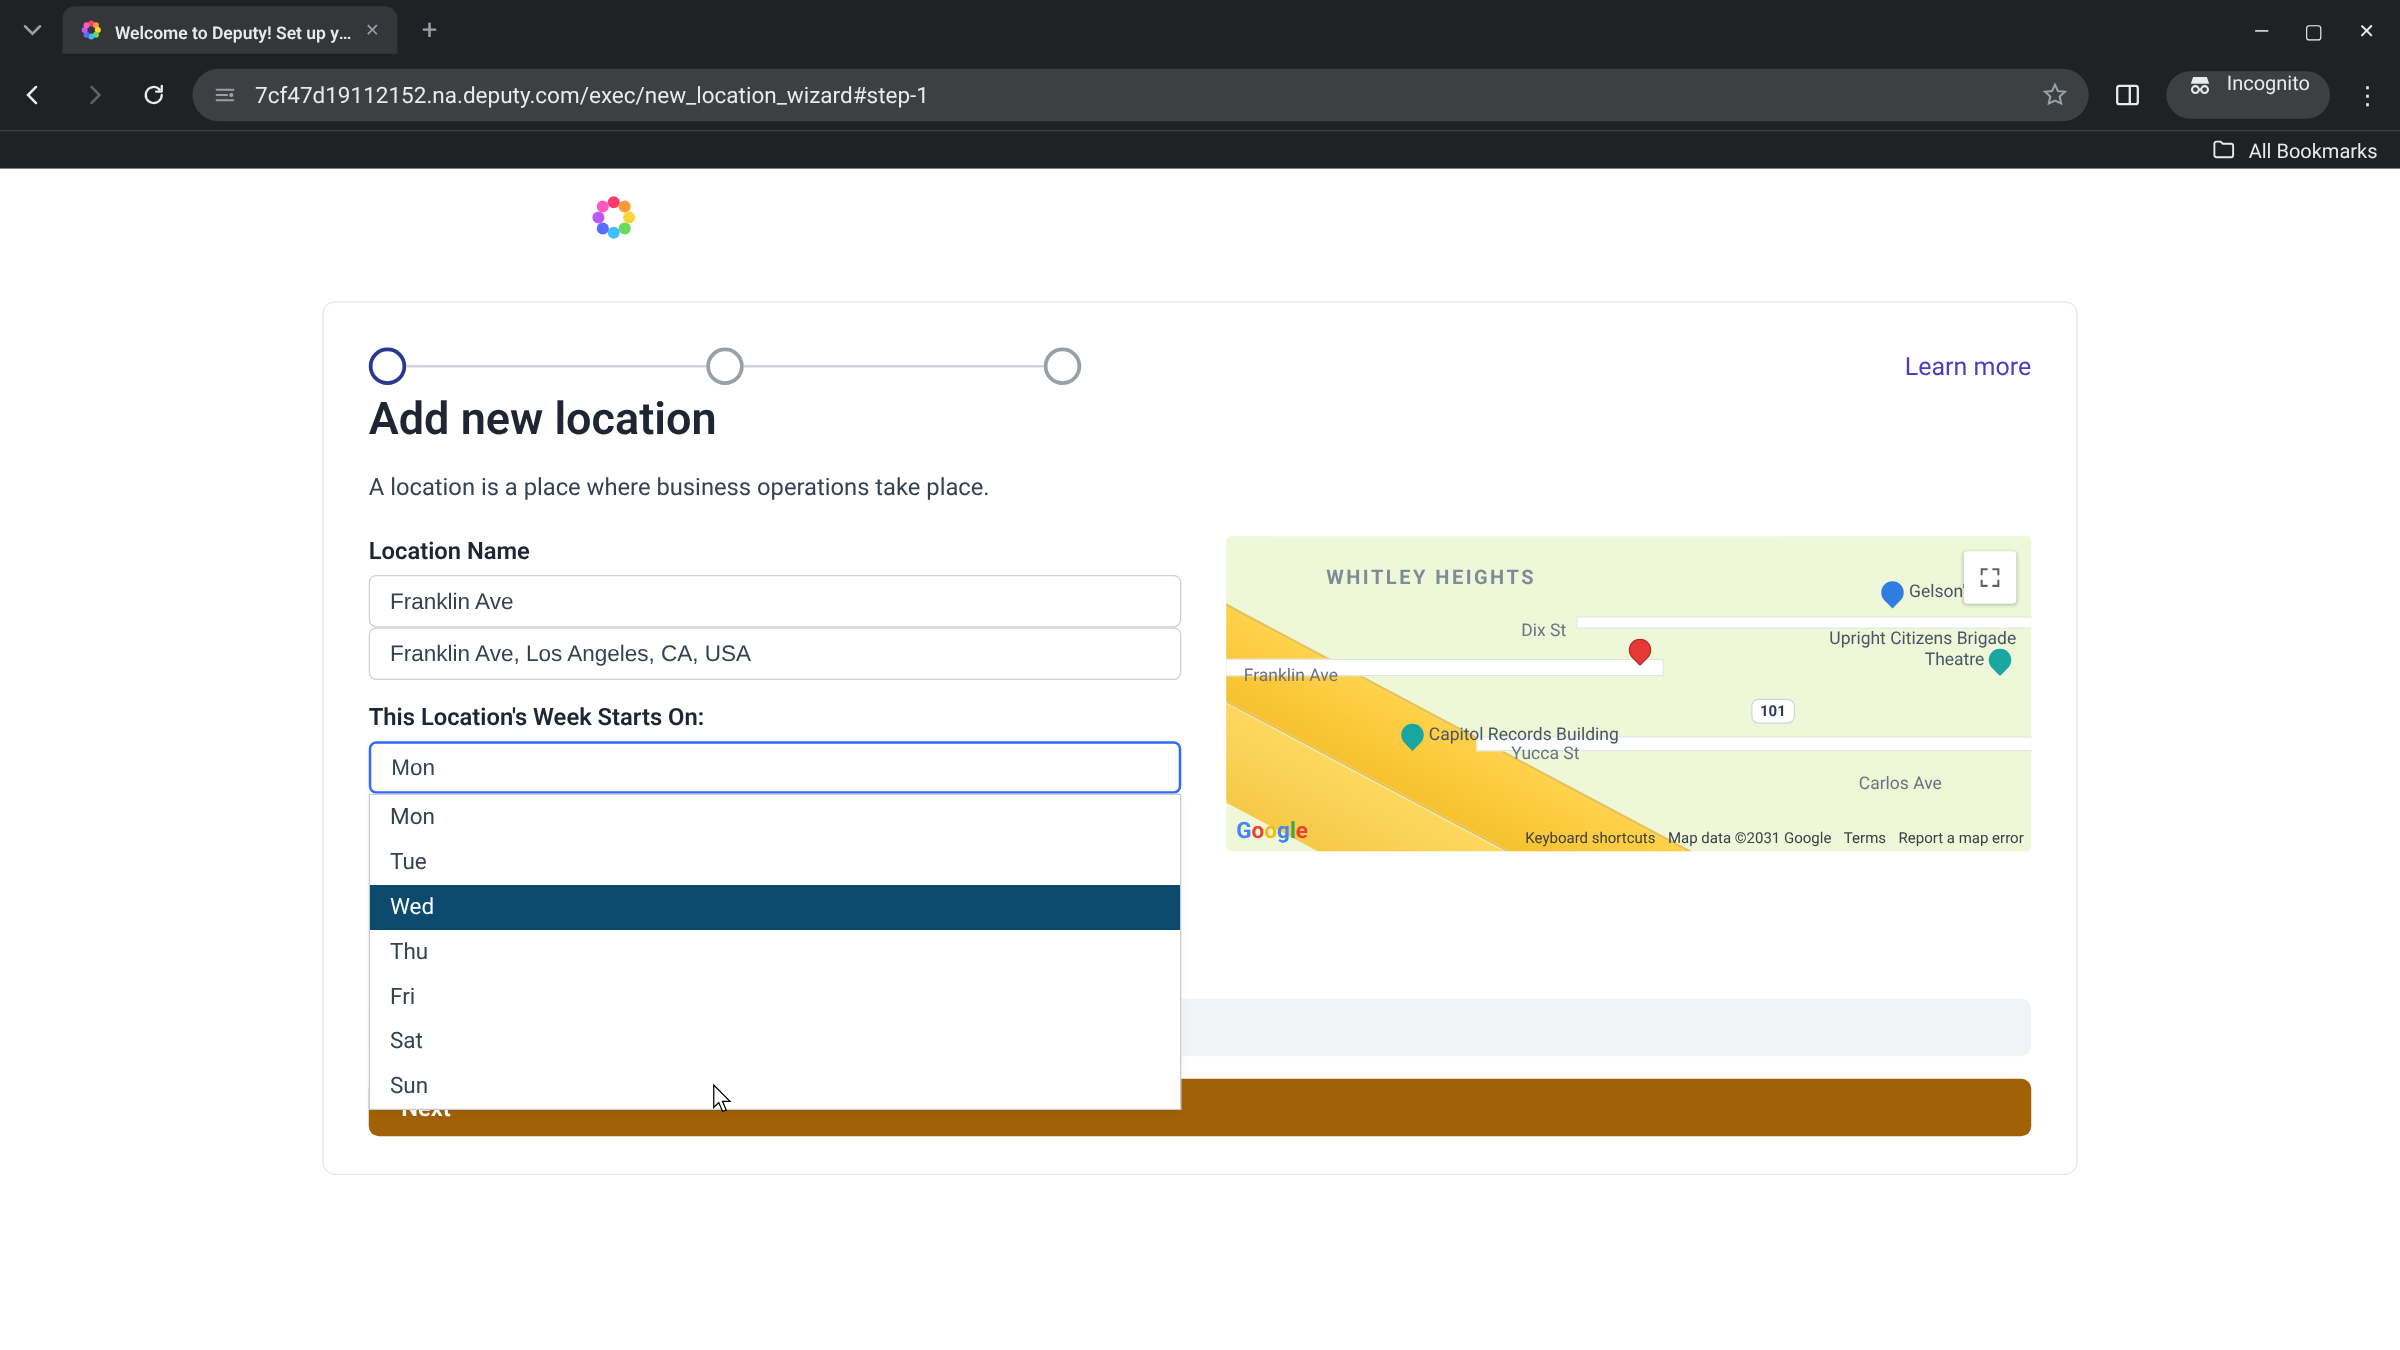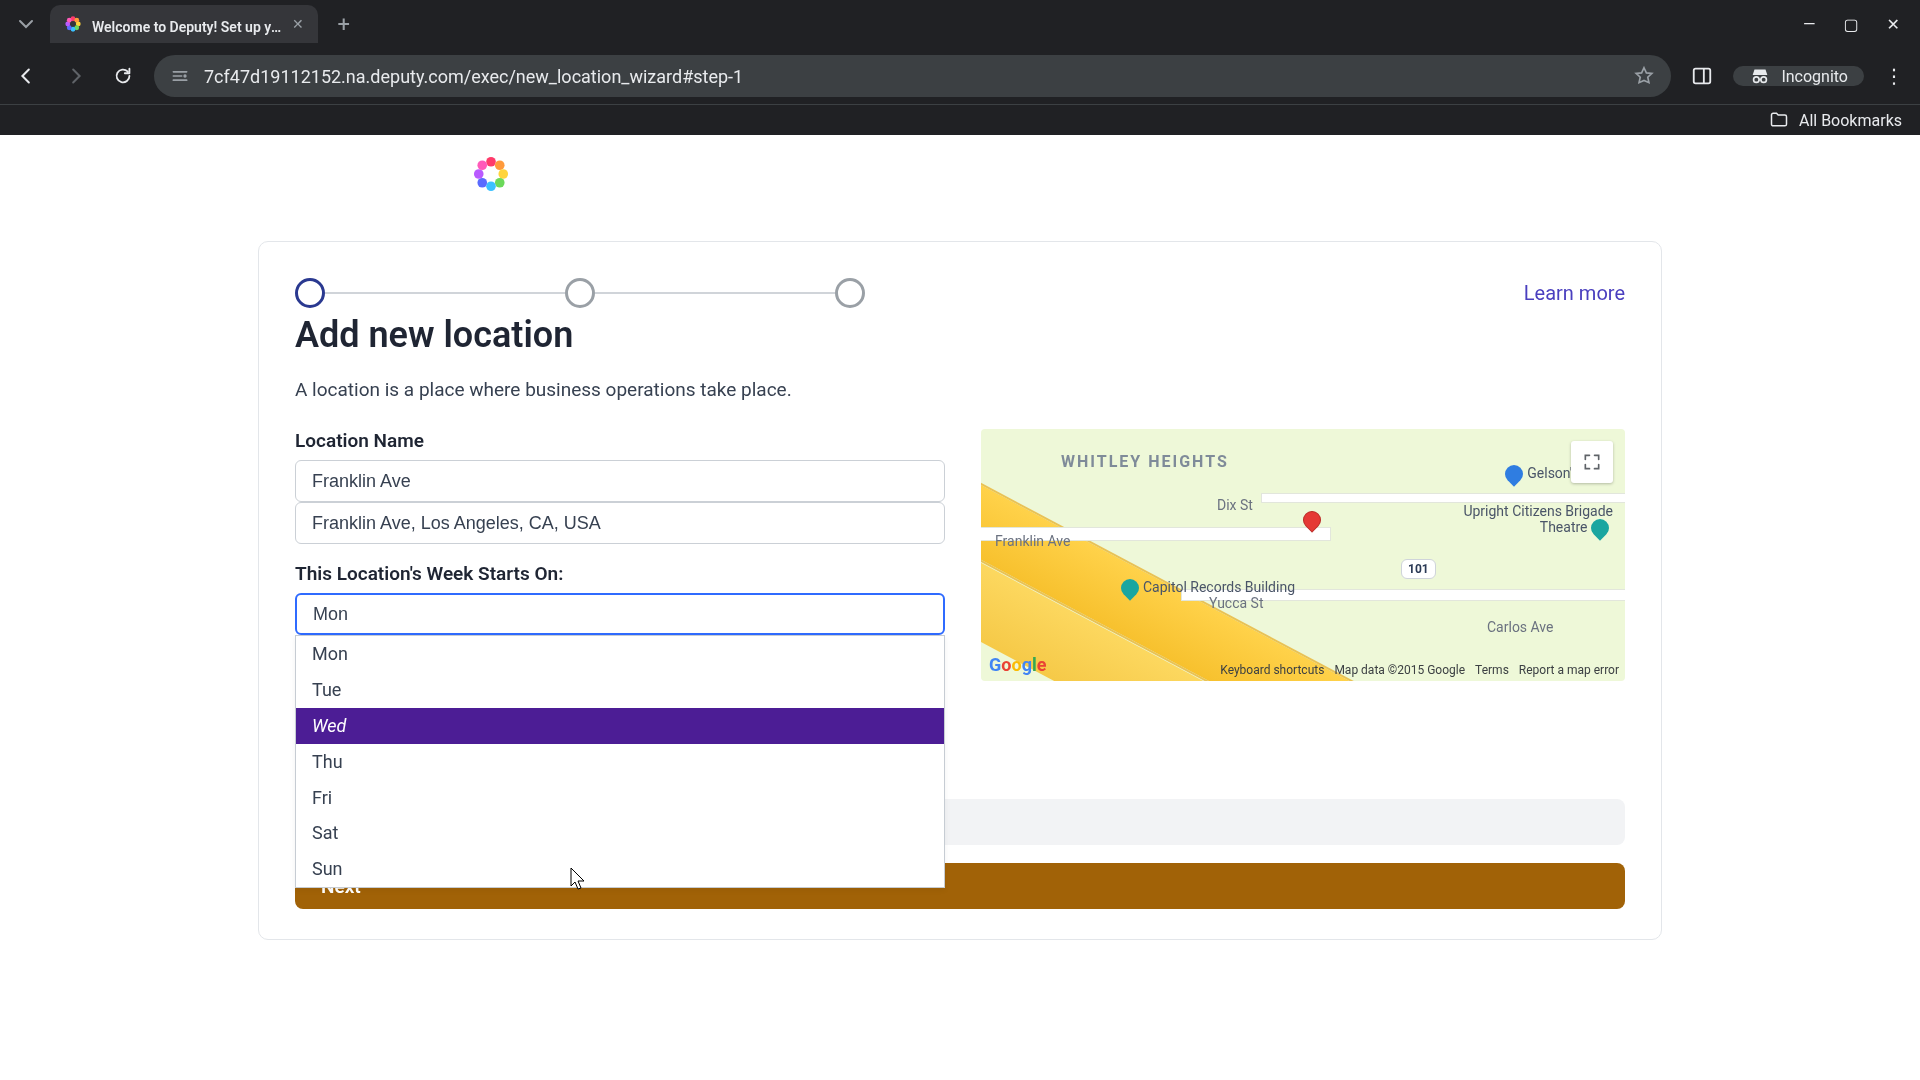--- a/index.html
+++ b/index.html
@@ -18,21 +18,21 @@
   .win-controls span { font-size:16px; cursor:pointer; }
 
   .toolbar { display:flex; align-items:center; height:56px; padding:0 10px; gap:14px; }
   .tbtn { width:34px; height:34px; display:flex; align-items:center; justify-content:center; color:#9aa0a6; cursor:pointer; }
   .tbtn.enabled { color:#e8eaed; }
   .addr-bar { flex:1; display:flex; align-items:center; height:42px; background:#3c4043; border-radius:21px; padding:0 16px; gap:14px; }
   .addr-bar .site-icon { color:#9aa0a6; }
   .addr-bar .url { color:#e8eaed; font-size:18px; flex:1; }
   .addr-bar .star { color:#9aa0a6; }
   .right-icons { display:flex; align-items:center; gap:14px; }
-  .incognito-badge { display:flex; align-items:center; gap:10px; background:#3c4043; border-radius:20px; height:20px; padding:0 16px; color:#e8eaed; font-size:16px; cursor:pointer;}
+  .incognito-badge { display:flex; align-items:flex-start; gap:10px; background:#3c4043; border-radius:20px; height:38px; padding:0 16px; color:#e8eaed; font-size:16px; cursor:pointer;}
   .menu-dots { color:#e8eaed; font-size:20px; padding:0 6px; cursor:pointer; }
 
   .bookmarks-bar { display:flex; justify-content:flex-end; align-items:center; height:31px; padding:0 18px; color:#e8eaed; font-size:16px; border-top:1px solid #3c4043; }
   .bookmarks-bar .item { display:flex; align-items:center; gap:10px; cursor:pointer; }
 
   
   .page { background:#ffffff; width:100%; height: calc(1080px - 48px - 56px - 44px); position:relative; }
   .logo-row { height:78px; display:flex; align-items:center; padding-left:470px; }
   .logo { width:42px; height:42px; }
 
@@ -51,21 +51,21 @@
 
   .form-row { display:flex; gap:36px; margin-top:28px; }
   .form-col { width:656px; }
   .label { font-size:19px; font-weight:600; color:#1f2533; margin-bottom:8px; margin-top:18px; }
   .label:first-child { margin-top:0; }
   .input { width:100%; height:42px; border:1px solid #cbd0d6; border-radius:6px; padding:0 16px; font-size:18px; color:#374151; outline:none; }
   .select-wrap { position:relative; }
   .select-input { width:100%; height:42px; border:2px solid #2f6bff; border-radius:6px; padding:0 16px; font-size:18px; color:#374151; outline:none; background:#fff; cursor:pointer; }
   .dropdown { position:absolute; top:42px; left:0; width:100%; border:1px solid #c6ccd3; background:#fff; z-index:10; box-shadow:0 2px 6px rgba(0,0,0,0.06); }
   .dropdown .opt { padding:4px 16px; font-size:18px; color:#374151; cursor:pointer; line-height:1.55; }
-  .dropdown .opt.hl { background:#4c1d95; color:#fff;font-style:italic; }
+  .dropdown .opt.hl { background:#0c4a6e; color:#fff; }
 
   .map-col { flex:1; }
   .map { width:644px; height:252px; border-radius:4px; position:relative; overflow:hidden; background:#eef8d8; }
   .road-101 { position:absolute; width:900px; height:70px; background:linear-gradient(#ffd24a,#f7c12e); top:-10px; left:-120px; transform:rotate(28deg); transform-origin:left top; border-top:2px solid #e9c255; border-bottom:2px solid #e9c255; }
   .road-101b { position:absolute; width:900px; height:70px; background:linear-gradient(#ffd24a,#f7c12e); top:70px; left:-120px; transform:rotate(28deg); transform-origin:left top; opacity:0.85; }
   .street { position:absolute; background:#fff; border:1px solid #e2e6dc; }
   .s1 { top:98px; left:-10px; width:360px; height:14px; }
   .s2 { top:160px; left:200px; width:460px; height:12px; }
   .s3 { top:64px; left:280px; width:380px; height:10px; }
   .neighborhood { position:absolute; top:24px; left:80px; color:#7f8b99; font-size:16px; font-weight:700; letter-spacing:2px; line-height:1.15; }
@@ -258,21 +258,21 @@
               <div class="m"></div>
             </div>
           <div class="fullscreen-btn">
             <svg width="20" height="20" viewBox="0 0 24 24">
                 <path d="M4 9V4h5M20 9V4h-5M4 15v5h5M20 15v5h-5" stroke="#5f6368" stroke-width="2" fill="none" stroke-linecap="round"></path>
               </svg>
           </div>
           <div class="google-logo"><span class="g1">G</span><span class="g2">o</span><span class="g3">o</span><span class="g4">g</span><span class="g5">l</span><span class="g6">e</span></div>
           <div class="map-footer">
             <span>Keyboard shortcuts</span>
-            <span>Map data ©2015 Google</span>
+            <span>Map data ©2031 Google</span>
             <span>Terms</span>
             <span>Report a map error</span>
           </div>
         </div>
       </div>
     </div>
 
     <div class="actions">
       <div class="btn btn-back">Back</div>
       <div class="btn btn-next">Next</div>

